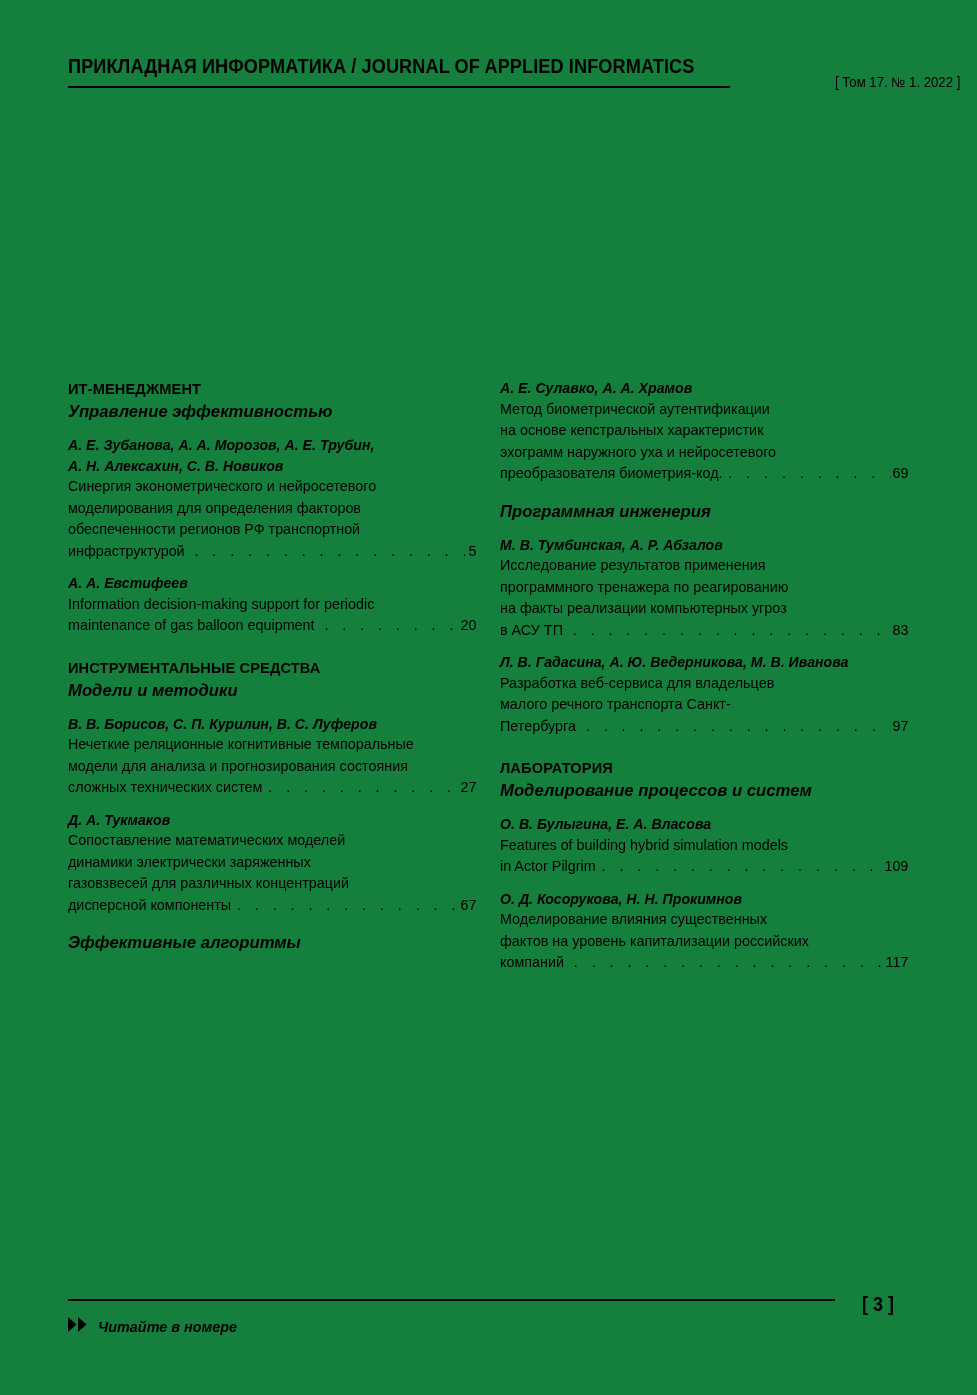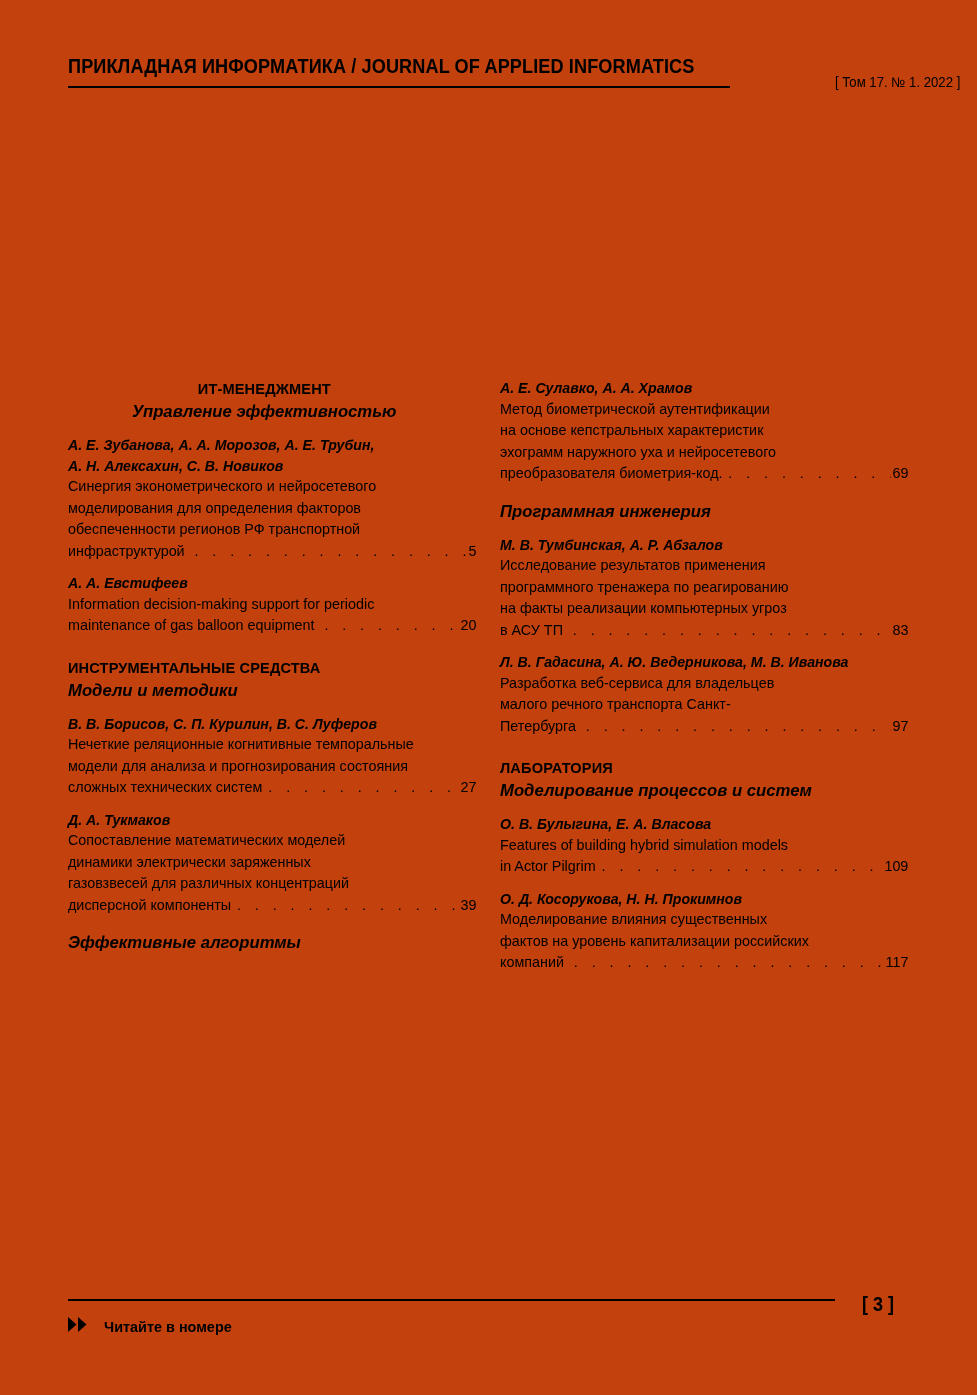--- a/index.html
+++ b/index.html
@@ -8,21 +8,21 @@
     background: #ffffff;
   }
   body {
     font-family: "Liberation Sans", sans-serif;
     color: #000000;
   }
   .page {
     position: relative;
     width: 977px;
     height: 1395px;
-    background: #c2410c;
+    background: #15803d;
     overflow: hidden;
     box-sizing: border-box;
   }
 
   
   .masthead {
     position: absolute;
     left: 68px;
     top: 55px;
     width: 841px;
@@ -105,21 +105,21 @@
     line-height: 21.5px;
     margin: 0;
     transform: scaleX(0.97);
     transform-origin: left top;
   }
 
   
   .entry { margin-top: 11px; }
   .entry.first { margin-top: 0; }
   .group-head { margin-top: 20px; }
-  .group-head.first { margin-top: 0; text-align: center; }
+  .group-head.first { margin-top: 0; }
   .sub-head { margin-top: 14px; }
 
   
   .leader-line {
     display: flex;
     align-items: baseline;
     width: 421px; 
     font-size: 14.8px;
     line-height: 21.5px;
   }
@@ -158,21 +158,22 @@
     width: 767px;
     height: 2px;
     background: #000000;
   }
   .footer-label {
     position: absolute;
     left: 68px;
     top: 1317px;
     display: flex;
     align-items: center;
-    gap: 15px;
+    gap: 9px;
+    font-style: italic;
   }
   .footer-label .fl-text {
     font-size: 15.5px;
     font-weight: bold;
     transform: scaleX(0.93);
     transform-origin: left center;
     white-space: nowrap;
   }
   .dbl-chevron { display: block; }
   .page-number {
@@ -246,21 +247,21 @@
         </div>
         <div class="entry">
           <div class="authors">Д. А. Тукмаков</div>
           <div class="title plain">Сопоставление математических моделей</div>
           <div class="title plain">динамики электрически заряженных</div>
           <div class="title plain">газовзвесей для различных концентраций</div>
           <div class="title">
             <div class="leader-line">
               <span class="lead-text">дисперсной компоненты</span>
               <span class="dots"></span>
-              <span class="pagenum">39</span>
+              <span class="pagenum">67</span>
             </div>
           </div>
         </div>
         <div class="sub-head">
           <div class="sec-sub">Эффективные алгоритмы</div>
         </div>
       </div>
     <div class="col col-right" id="col-right">
         <div class="entry first">
           <div class="authors">А. Е. Сулавко, А. А. Храмов</div>

